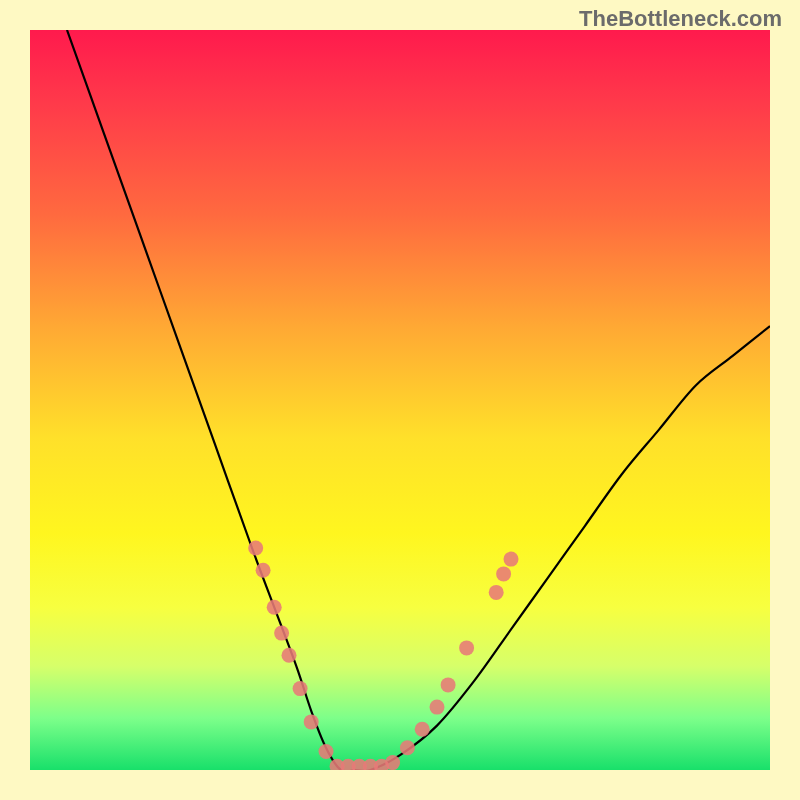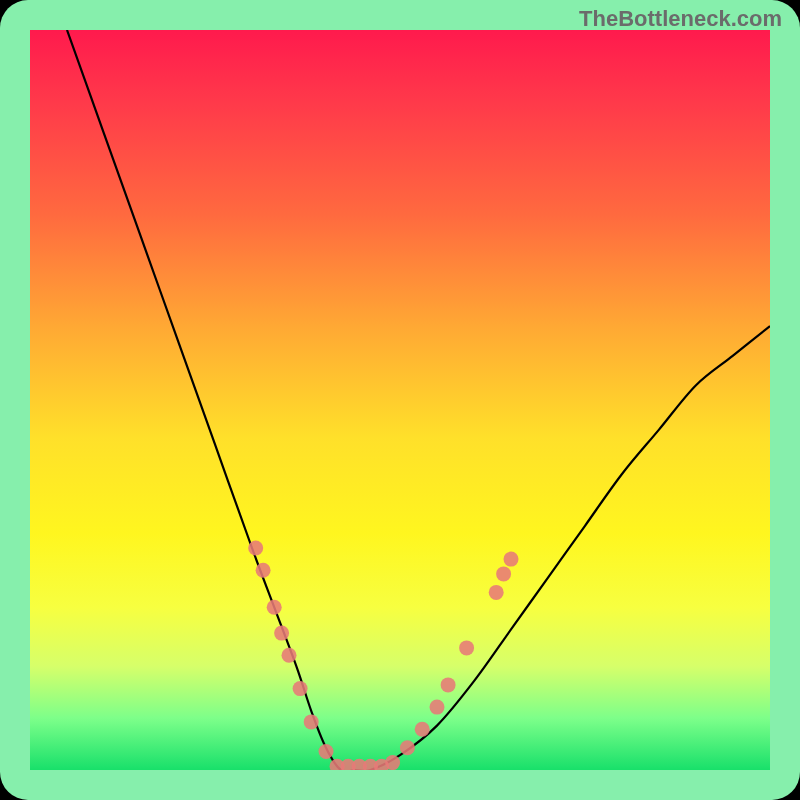--- a/index.html
+++ b/index.html
@@ -7,22 +7,21 @@
     padding: 0;
     width: 800px;
     height: 800px;
     background: #000;
     overflow: hidden;
     font-family: Arial, Helvetica, sans-serif;
   }
   .frame {
     position: absolute;
     inset: 0;
-    background: #86efac;
-    border-radius: 28px;
+    background: #fef9c3;
   }
   .plot-area {
     position: absolute;
     left: 30px;
     top: 30px;
     width: 740px;
     height: 740px;
     
     background: linear-gradient(
       to bottom,

